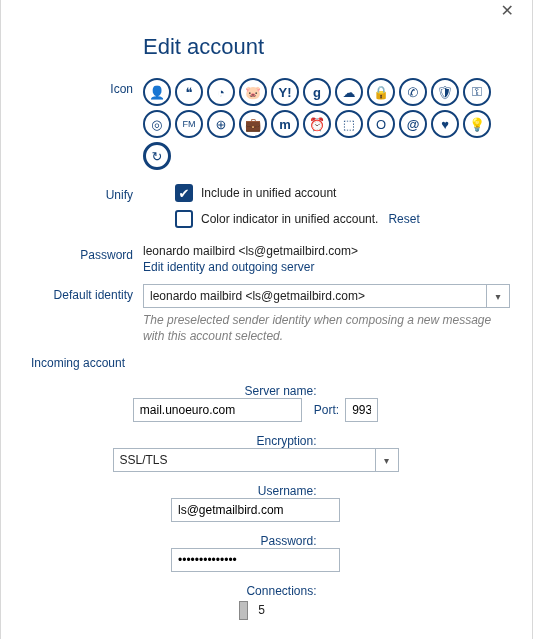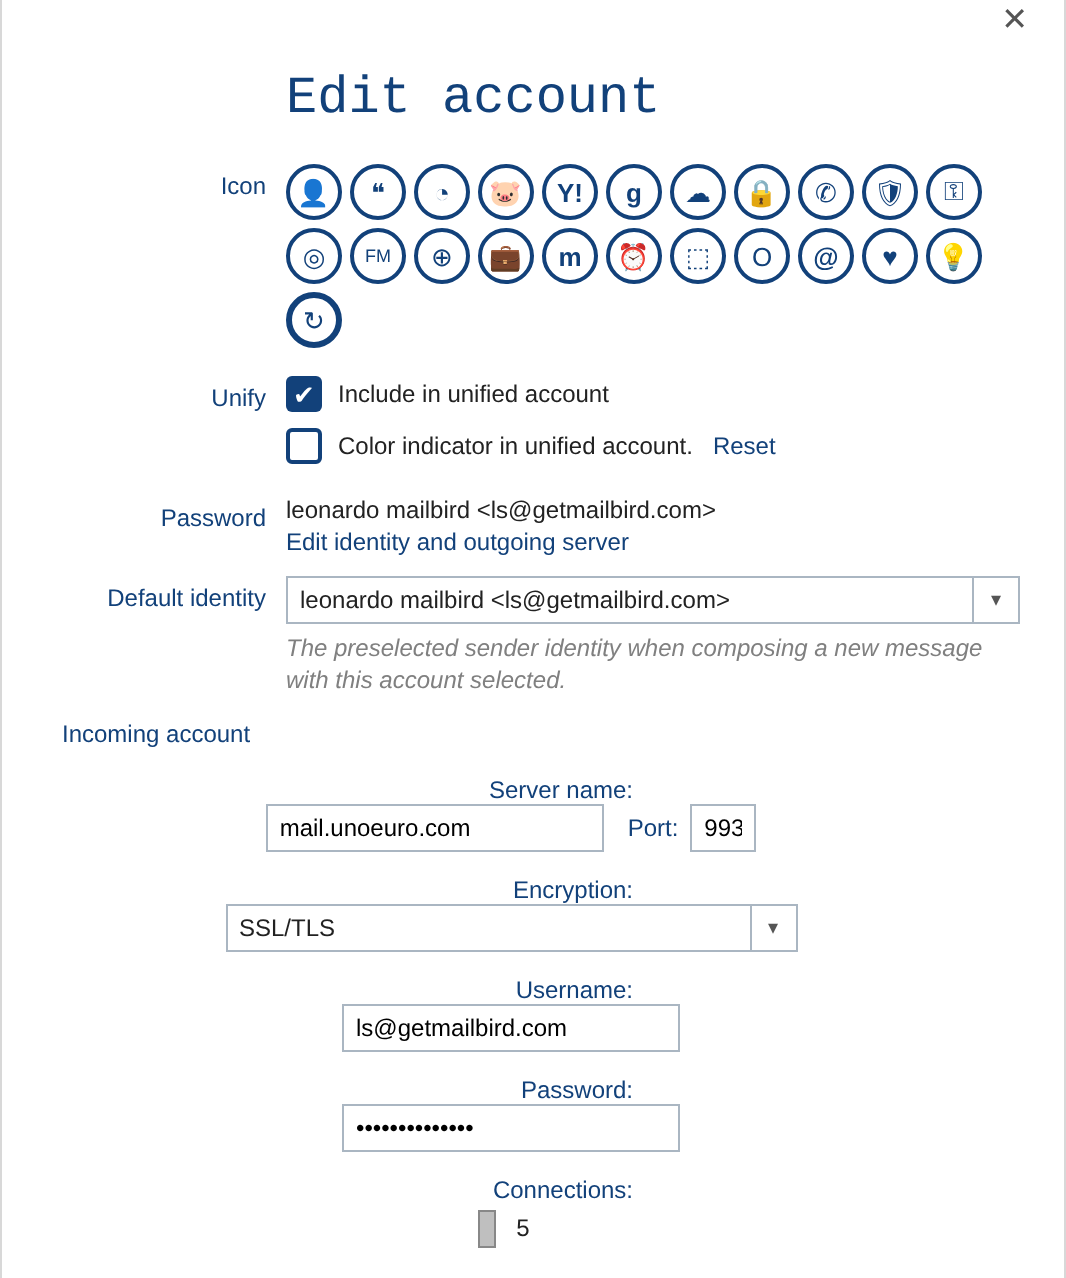--- a/index.html
+++ b/index.html
@@ -28,24 +28,23 @@
     font-size: 16px;
     color: #555;
     cursor: pointer;
     line-height: 14px;
   }
   .content {
     padding: 14px 22px 10px 0;
   }
   h1.title {
     margin: 20px 0 18px 142px;
-    font-size: 26px;
+    font-size: 22px;
     font-weight: 300;
     color: #12417a;
-    font-family: Liberation Mono, monospace;
   }
   .row {
     display: flex;
     align-items: flex-start;
     margin-bottom: 8px;
   }
   .row-center { align-items: center; flex-direction: column; }
   .label-col {
     width: 132px;
     text-align: right;
@@ -244,21 +243,21 @@
             <div class="icon-cell">⬚</div>
             <div class="icon-cell">O</div>
             <div class="icon-cell" style="font-weight: bold;">@</div>
             <div class="icon-cell">♥</div>
             <div class="icon-cell">💡</div>
             <div class="icon-cell selected">↻</div>
           </div>
       </div>
     </div>
 
-    <div class="row" style="margin-top:14px;">
+    <div class="row" style="margin-top:14px;gap:32px;">
       <div class="label-col">Unify</div>
       <div class="field-col">
         <div class="chk-line">
           <span class="chk">✔</span>
           <span class="txt">Include in unified account</span>
         </div>
         <div class="chk-line">
           <span class="chk unchecked"></span>
           <span class="txt">Color indicator in unified account.</span>
           <span class="link">Reset</span>

